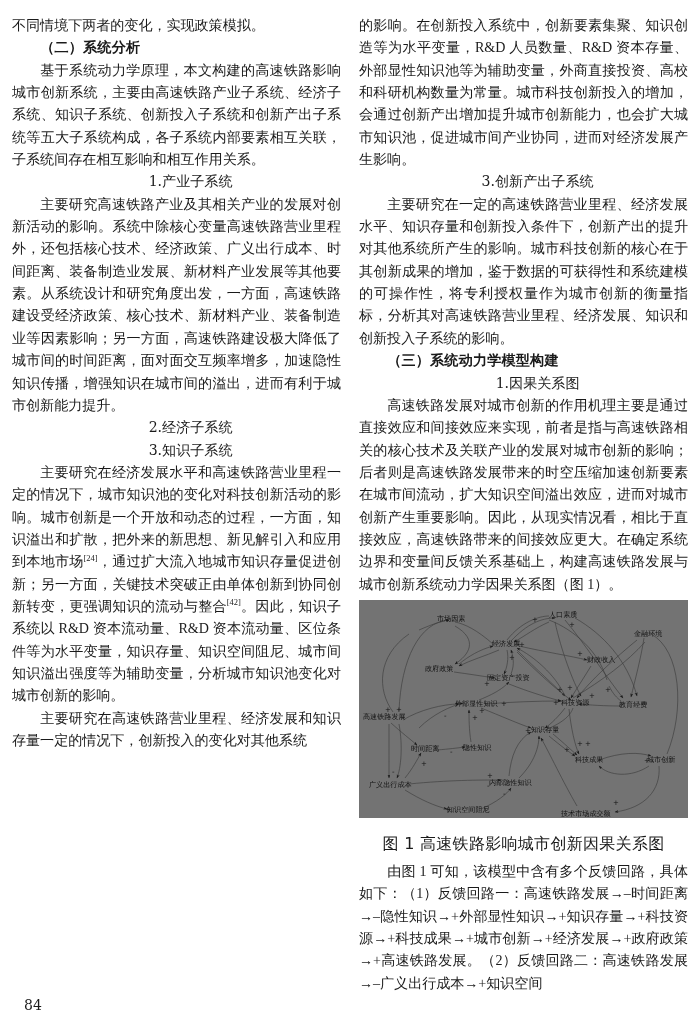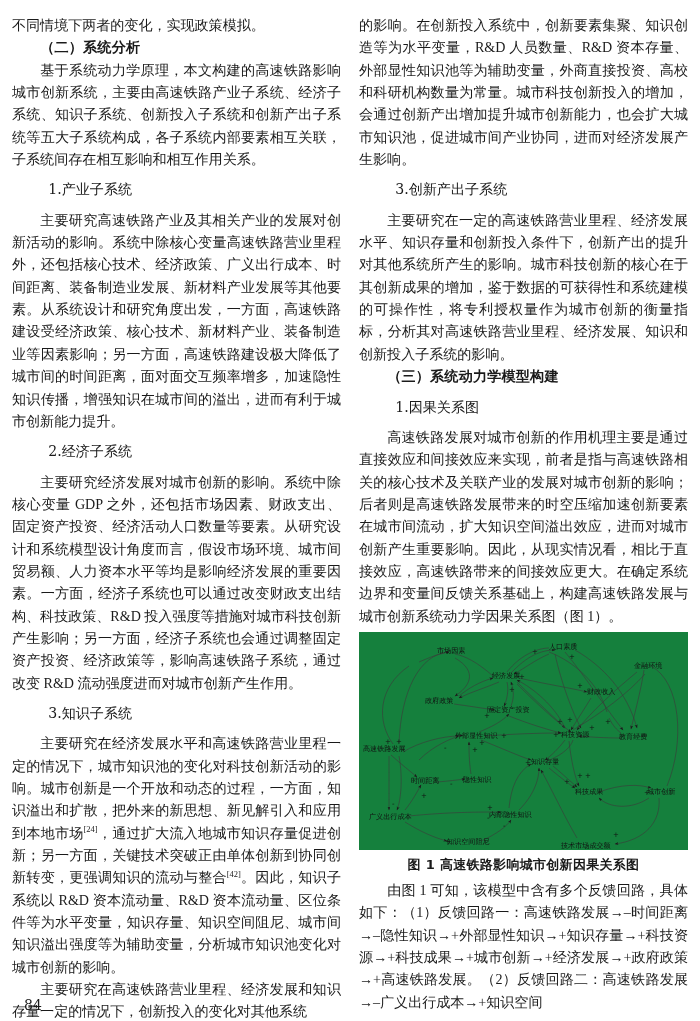--- a/index.html
+++ b/index.html
@@ -48,23 +48,24 @@
     line-height: 22.35px;
     margin: 0;
     text-indent: 2em;
     font-weight: bold;
     font-family: "DejaVu Sans", "Liberation Sans", sans-serif;
     letter-spacing: 0.2px;
   }
   .head-n {
     font-size: 14.1px;
     line-height: 22.35px;
-    margin: 8px;
+    margin: 0;
     text-indent: 2em;
     font-family: "DejaVu Serif", "Liberation Serif", serif;
+    text-align: center;
   }
   sup.ref {
     font-size: 8.5px;
     vertical-align: super;
     line-height: 0;
     margin-top: 31px;
   }
   .folio {
     position: absolute;
     left: 24px;
@@ -74,29 +75,29 @@
   }
   
   .figure {
     margin: 5px 0 0 0;
     width: 329px;
   }
   .fig-box {
     width: 329px;
     height: 218px;
     position: relative;
-    background: #15803d;
+    background: #737373;
     overflow: hidden;
   }
   .fig-cap {
     text-align: center;
-    font-size: 13px;
-    font-weight: bold;
-    font-family: "DejaVu Sans", "Liberation Sans", sans-serif;
-    margin: 6px 0 5px 0;
+    font-size: 16px;
+    font-weight: normal;
+    font-family: "DejaVu Sans", "Liberation Sans", sans-serif;
+    margin: 16px 0 5px 0;
     letter-spacing: 0.3px;
   }
   svg.cld { display: block; }
   .nodelabel {
     font-family: "DejaVu Sans", "Liberation Sans", sans-serif;
     font-size: 7.1px;
     fill: #111;
   }
   .signlabel {
     font-family: "DejaVu Sans", "Liberation Sans", sans-serif;
@@ -111,21 +112,20 @@
 <div class="page">
   <div class="columns">
 
     <div class="col">
       <p class="p">不同情境下两者的变化，实现政策模拟。</p>
       <p class="head-b">（二）系统分析</p>
       <p class="p indent">基于系统动力学原理，本文构建的高速铁路影响城市创新系统，主要由高速铁路产业子系统、经济子系统、知识子系统、创新投入子系统和创新产出子系统等五大子系统构成，各子系统内部要素相互关联，子系统间存在相互影响和相互作用关系。</p>
       <p class="head-n">1.产业子系统</p>
       <p class="p indent">主要研究高速铁路产业及其相关产业的发展对创新活动的影响。系统中除核心变量高速铁路营业里程外，还包括核心技术、经济政策、广义出行成本、时间距离、装备制造业发展、新材料产业发展等其他要素。从系统设计和研究角度出发，一方面，高速铁路建设受经济政策、核心技术、新材料产业、装备制造业等因素影响；另一方面，高速铁路建设极大降低了城市间的时间距离，面对面交互频率增多，加速隐性知识传播，增强知识在城市间的溢出，进而有利于城市创新能力提升。</p>
       <p class="head-n">2.经济子系统</p>
-      <p class="p indent">主要研究经济发展对城市创新的影响。系统中除核心变量 GDP 之外，还包括市场因素、财政支出、固定资产投资、经济活动人口数量等要素。从研究设计和系统模型设计角度而言，假设市场环境、城市间贸易额、人力资本水平等均是影响经济发展的重要因素。一方面，经济子系统也可以通过改变财政支出结构、科技政策、R&amp;D 投入强度等措施对城市科技创新产生影响；另一方面，经济子系统也会通过调整固定资产投资、经济政策等，影响高速铁路子系统，通过改变 R&amp;D 流动强度进而对城市创新产生作用。</p>
       <p class="head-n">3.知识子系统</p>
       <p class="p indent"><span>主要研究在经济发展水平和高速铁路营业里程一定的情况下，城市知识池的变化对科技创新活动的影响。城市创新是一个开放和动态的过程，一方面，知识溢出和扩散，把外来的新思想、新见解引入和应用到本地市场</span><sup class="ref">[24]</sup><span>，通过扩大流入地城市知识存量促进创新；另一方面，关键技术突破正由单体创新到协同创新转变，更强调知识的流动与整合</span><sup class="ref">[42]</sup><span>。因此，知识子系统以 R&amp;D 资本流动量、R&amp;D 资本流动量、区位条件等为水平变量，知识存量、知识空间阻尼、城市间知识溢出强度等为辅助变量，分析城市知识池变化对城市创新的影响。</span></p>
       <p class="p indent">主要研究在高速铁路营业里程、经济发展和知识存量一定的情况下，创新投入的变化对其他系统</p>
     </div>
 
     <div class="col">
       <p class="p">的影响。在创新投入系统中，创新要素集聚、知识创造等为水平变量，R&amp;D 人员数量、R&amp;D 资本存量、外部显性知识池等为辅助变量，外商直接投资、高校和科研机构数量为常量。城市科技创新投入的增加，会通过创新产出增加提升城市创新能力，也会扩大城市知识池，促进城市间产业协同，进而对经济发展产生影响。</p>
       <p class="head-n">3.创新产出子系统</p>
       <p class="p indent">主要研究在一定的高速铁路营业里程、经济发展水平、知识存量和创新投入条件下，创新产出的提升对其他系统所产生的影响。城市科技创新的核心在于其创新成果的增加，鉴于数据的可获得性和系统建模的可操作性，将专利授权量作为城市创新的衡量指标，分析其对高速铁路营业里程、经济发展、知识和创新投入子系统的影响。</p>
       <p class="head-b">（三）系统动力学模型构建</p>

